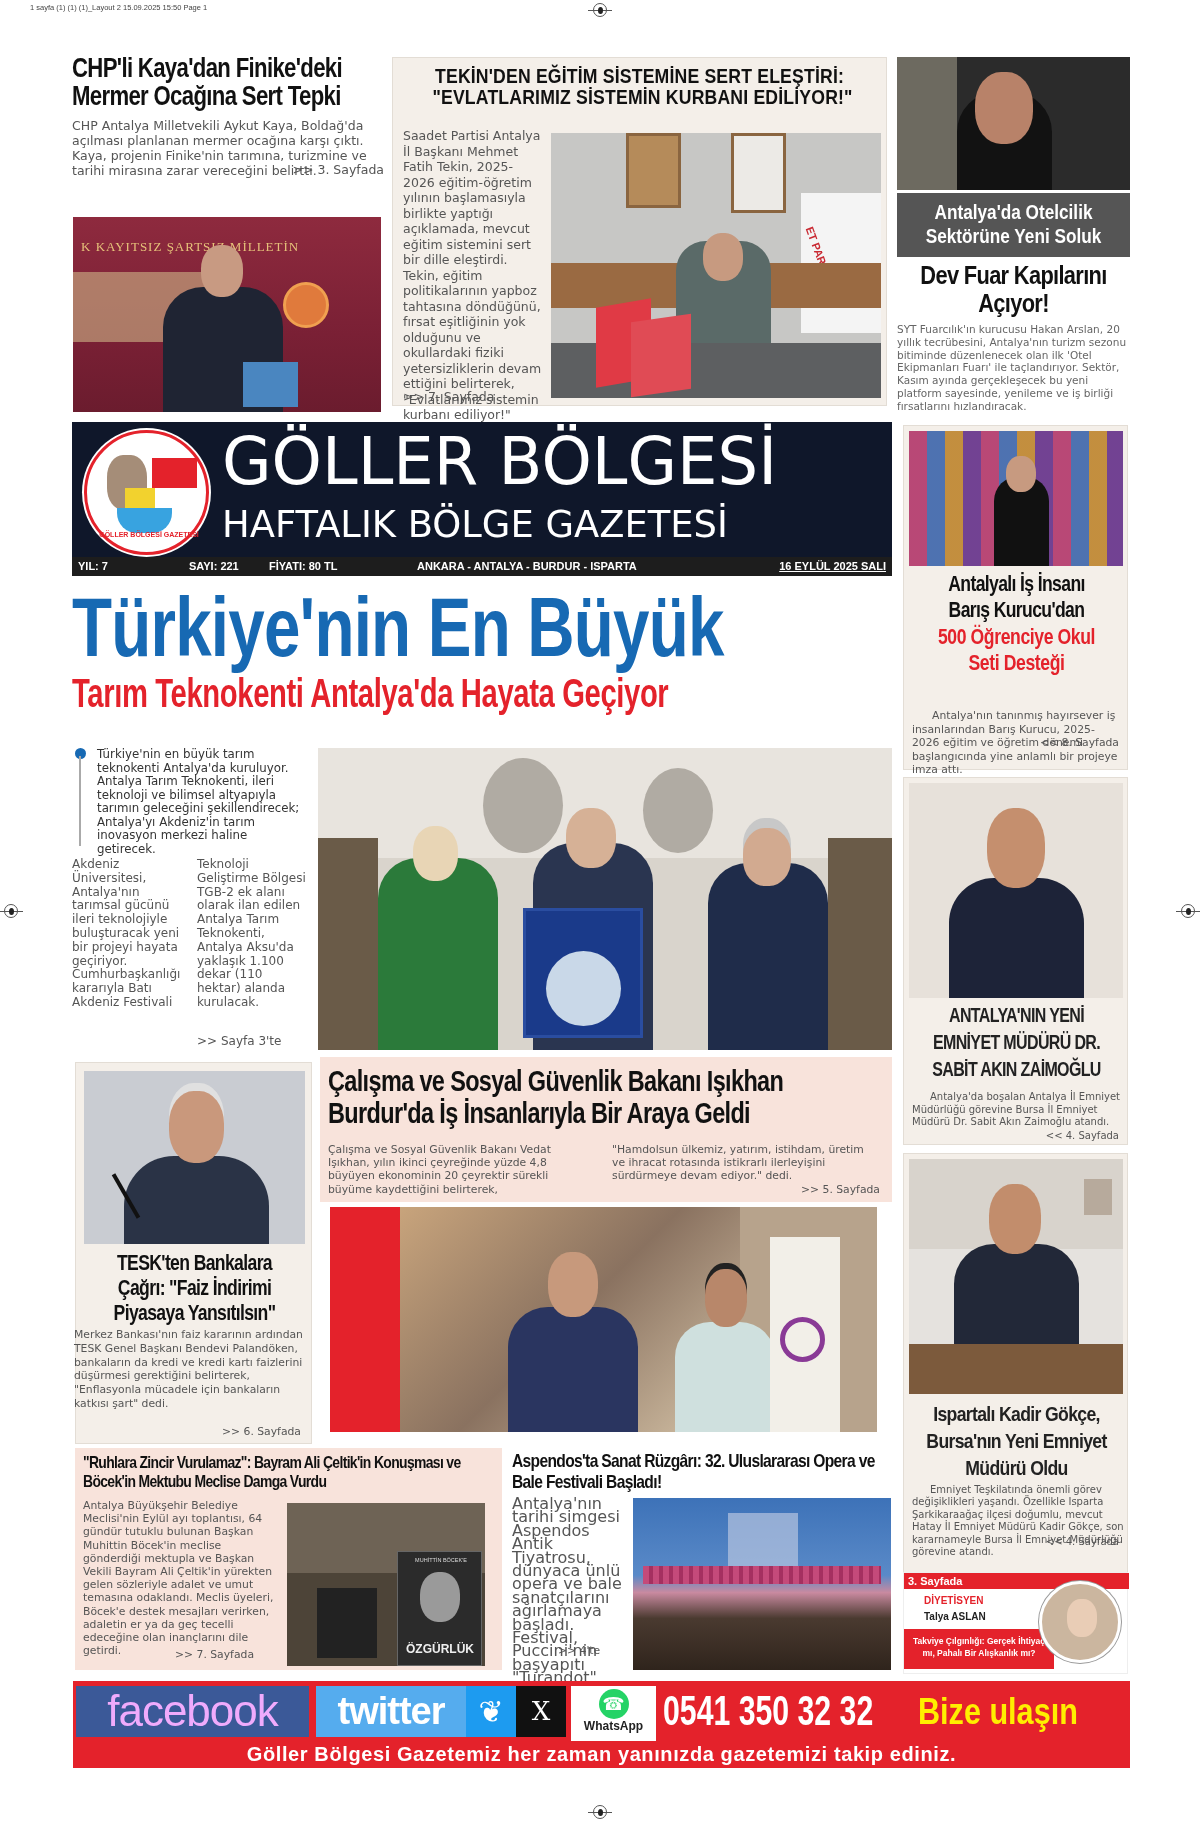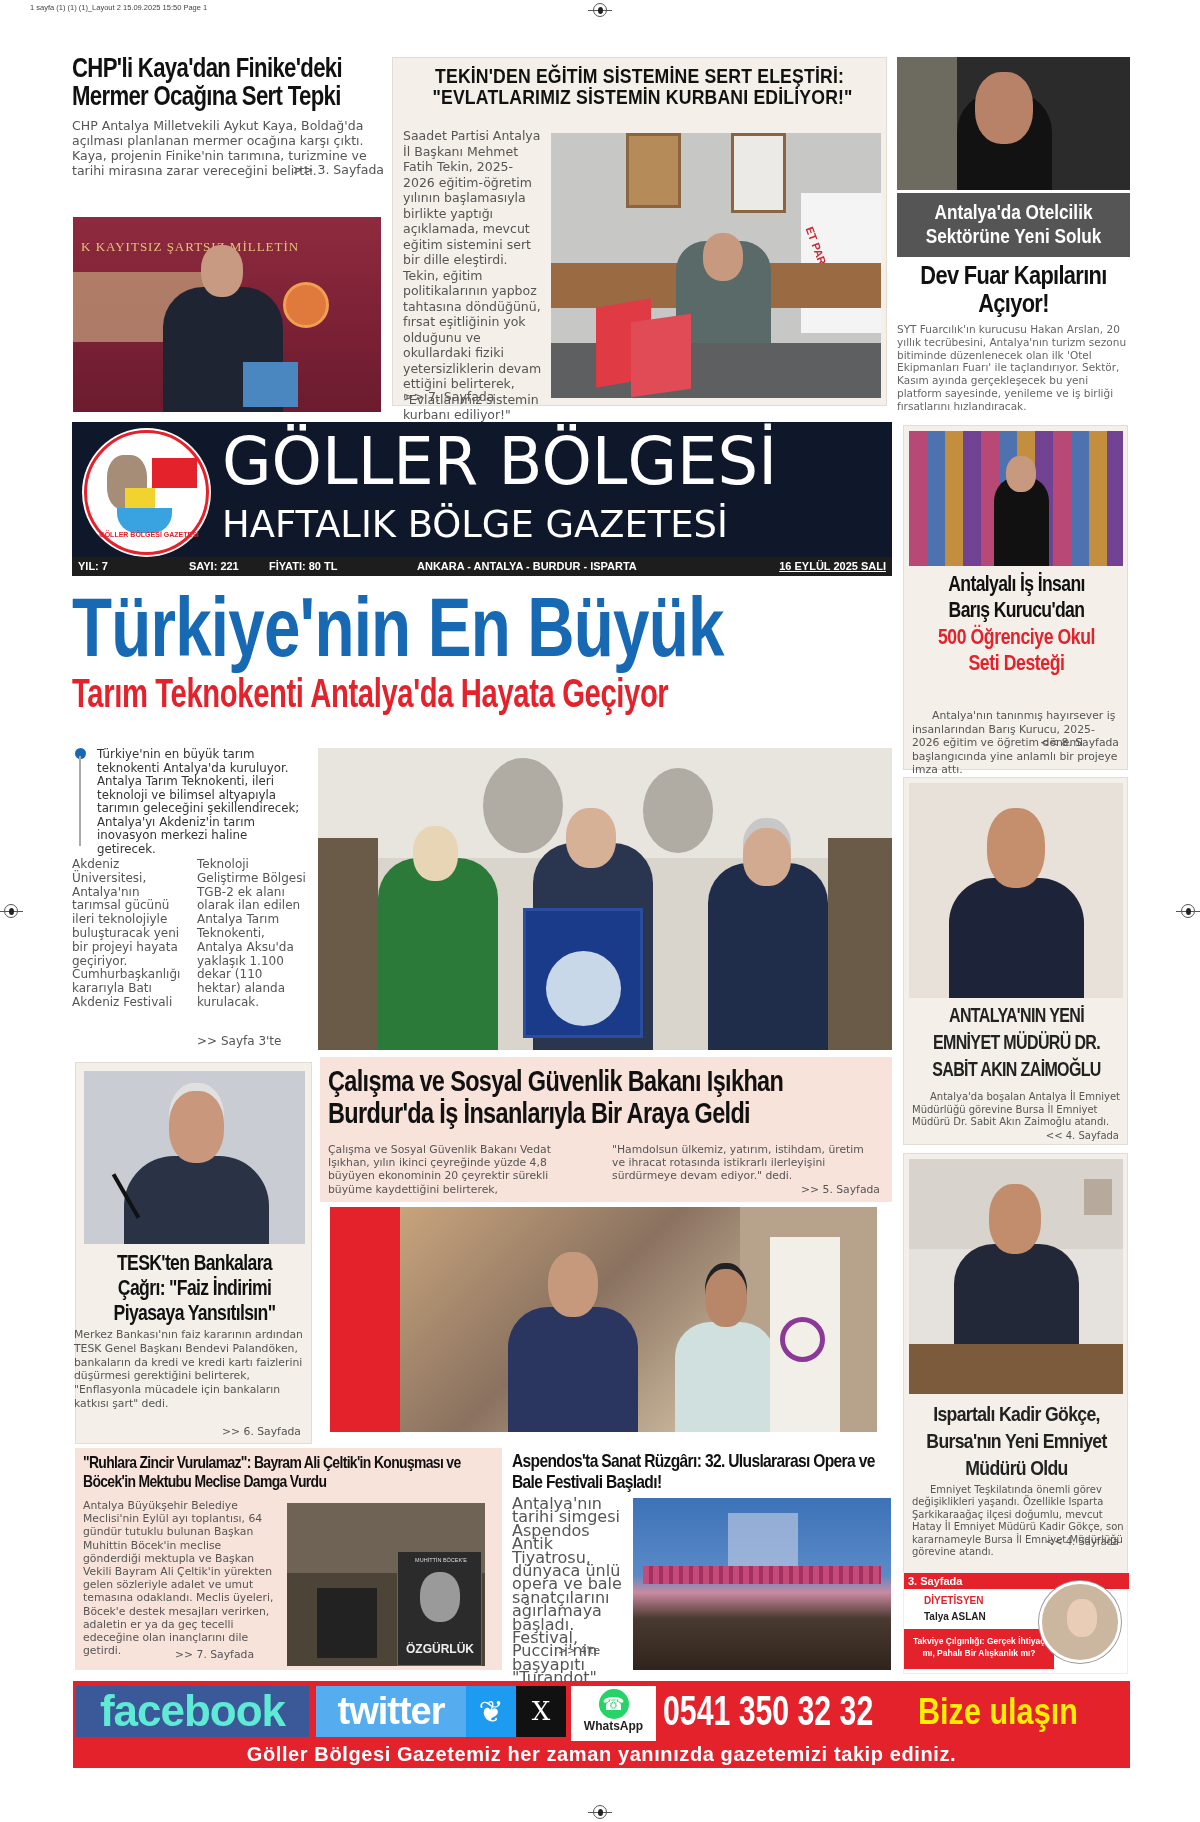--- a/index.html
+++ b/index.html
@@ -212,21 +212,21 @@
   <div class="head-black" style="position:absolute; left:4px; top:2px; width:470px; font-size:19px; line-height:21px; transform:scaleX(0.82); transform-origin:left;">Aspendos'ta Sanat Rüzgârı: 32. Uluslararası Opera ve Bale Festivali Başladı!</div>
   <div class="body-txt" style="position:absolute; left:4px; top:49px; width:115px; font-size:16px; line-height:13.4px;">Antalya'nın tarihi simgesi Aspendos Antik Tiyatrosu, dünyaca ünlü opera ve bale sanatçılarını ağırlamaya başladı. Festival, Puccini'nin başyapıtı "Turandot" operasıyla görkemli bir açılış yaptı.</div>
   <div class="body-txt" style="position:absolute; left:50px; top:196px; font-size:10.8px;">&gt;&gt; 4'te</div>
   <div class="abs" style="left:125px; top:50px; width:258px; height:172px; overflow:hidden; background:linear-gradient(180deg,#3d72b8 0%,#5a8ac8 45%,#c98aa0 55%,#4a3a30 70%,#2f241c 100%);">
     <div class="abs" style="left:95px; top:15px; width:70px; height:60px; background:#b7c4e0; opacity:0.7;"></div>
     <div class="abs" style="left:10px; top:68px; width:238px; height:18px; background:repeating-linear-gradient(90deg,#c44a7a 0 6px,#a43060 6px 10px);"></div>
   </div>
 </div>
 
 <div class="abs" style="left:73px; top:1681px; width:1057px; height:87px; background:#e4222b;">
-  <div class="abs" style="left:3px; top:5px; width:233px; height:51px; background:#3b5998; color:#5eead4; font-weight:bold; font-size:44px; line-height:50px; text-align:center; letter-spacing:-1px;">facebook</div>
+  <div class="abs" style="left:3px; top:5px; width:233px; height:51px; background:#3b5998; color:#f0abfc; font-weight:normal; font-size:44px; line-height:50px; text-align:center; letter-spacing:-1px;">facebook</div>
   <div class="abs" style="left:243px; top:5px; width:150px; height:51px; background:#55acee; color:#fff; font-weight:bold; font-size:38px; line-height:50px; text-align:center; letter-spacing:-1px;">twitter</div>
   <div class="abs" style="left:393px; top:5px; width:50px; height:51px; background:#1d9bf0; color:#fff; font-size:30px; line-height:51px; text-align:center;">❦</div>
   <div class="abs" style="left:443px; top:5px; width:50px; height:51px; background:#111; color:#fff; font-size:26px; line-height:51px; text-align:center; font-family:'DejaVu Serif',serif;">X</div>
   <div class="abs" style="left:498px; top:5px; width:85px; height:55px; background:#fff; text-align:center;">
     <div style="margin:3px auto 0; width:30px; height:30px; border-radius:50%; background:#25d366; color:#fff; font-size:18px; line-height:30px;">☎</div>
     <div style="font-size:12px; font-weight:bold; color:#222;">WhatsApp</div>
   </div>
   <div class="abs" style="left:590px; top:2px; width:260px; color:#fff; font-weight:bold; font-size:42px; line-height:56px; white-space:nowrap; transform:scaleX(0.72); transform-origin:left;">0541 350 32 32</div>
   <div class="abs" style="left:845px; top:8px; width:220px; color:#ffee00; font-weight:900; font-size:36px; line-height:46px; white-space:nowrap; transform:scaleX(0.85); transform-origin:left;">Bize ulaşın</div>
   <div class="abs" style="left:0; top:60px; width:1057px; text-align:center; color:#fff; font-weight:bold; font-size:20px; line-height:26px; white-space:nowrap; letter-spacing:0.6px;">Göller Bölgesi Gazetemiz her zaman yanınızda gazetemizi takip ediniz.</div>

